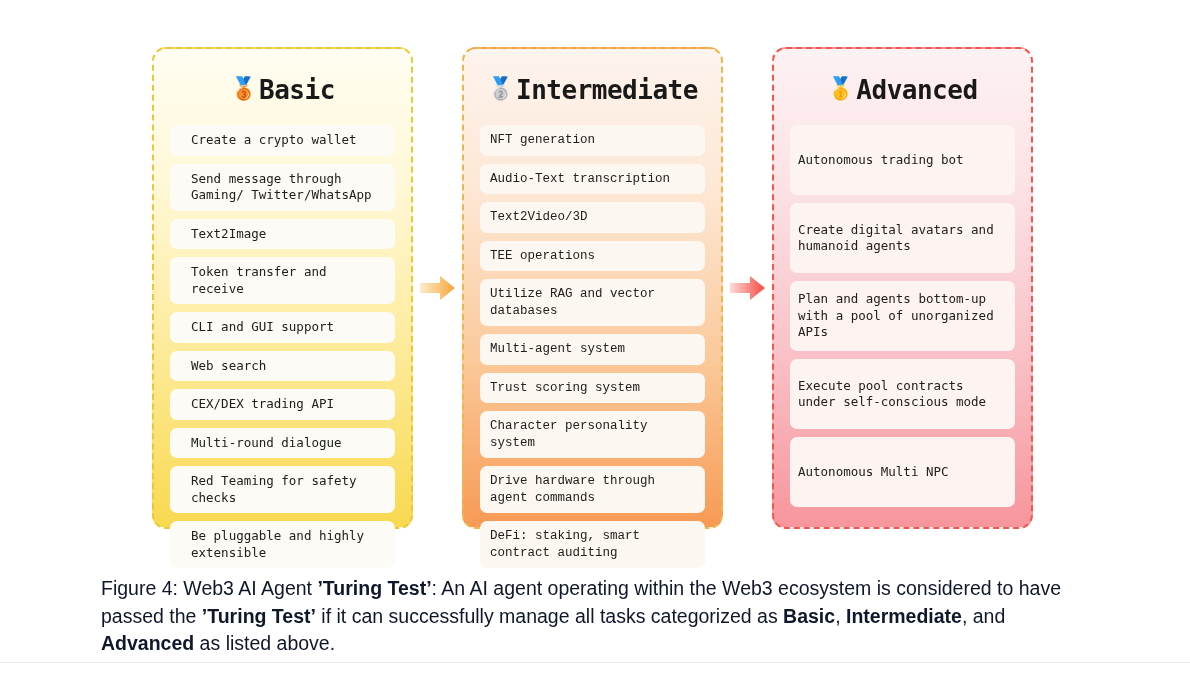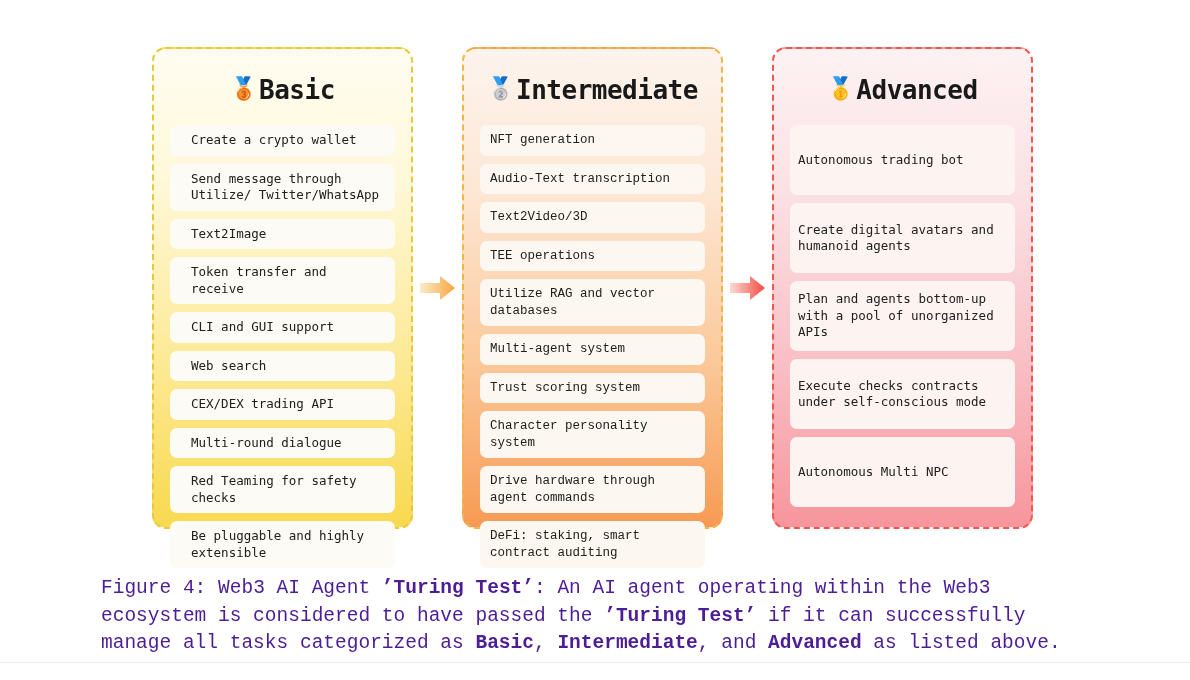--- a/index.html
+++ b/index.html
@@ -103,24 +103,24 @@
     width: 36px; height: 26px;
   }
   .arrow svg { display: block; }
 
   
   .caption {
     position: absolute;
     left: 101px;
     top: 575px;
     width: 990px;
-    font-family: Liberation Mono, monospace;
+    font-family: Liberation Sans, sans-serif;
     font-size: 19.5px;
     line-height: 1.42;
-    color: #4c1d95;
+    color: #0f172a;
     text-align: left;
   }
   .caption b { font-weight: bold; }
 
   .footer-rule {
     position: absolute;
     left: 0; top: 662px;
     width: 1190px; height: 1px;
     background: #e9e9ee;
   }
@@ -133,21 +133,21 @@
   <div class="figure">
     <div class="columns">
 
       <div class="col col-basic">
         <div class="col-title">
           <span class="medal">🥉</span>
           <span>Basic</span>
         </div>
         <div class="items">
           <div class="item">Create a crypto wallet</div>
-          <div class="item">Send message through Utilize/ Twitter/WhatsApp</div>
+          <div class="item">Send message through Gaming/ Twitter/WhatsApp</div>
           <div class="item">Text2Image</div>
           <div class="item">Token transfer and receive</div>
           <div class="item">CLI and GUI support</div>
           <div class="item">Web search</div>
           <div class="item">CEX/DEX trading API</div>
           <div class="item">Multi-round dialogue</div>
           <div class="item">Red Teaming for safety checks</div>
           <div class="item">Be pluggable and highly extensible</div>
         </div>
       </div>
@@ -201,21 +201,21 @@
 
       <div class="col col-advanced">
         <div class="col-title">
           <span class="medal">🥇</span>
           <span>Advanced</span>
         </div>
         <div class="items">
           <div class="item">Autonomous trading bot</div>
           <div class="item">Create digital avatars and humanoid agents</div>
           <div class="item">Plan and agents bottom-up with a pool of unorganized APIs</div>
-          <div class="item">Execute checks contracts under self-conscious mode</div>
+          <div class="item">Execute pool contracts under self-conscious mode</div>
           <div class="item">Autonomous Multi NPC</div>
         </div>
       </div>
 
     </div>
   </div>
 
   <div class="caption"><span>Figure 4:</span><span> Web3 AI Agent </span><b>’Turing Test’</b><span>: An AI agent operating within the Web3 ecosystem is considered to have passed the </span><b>’Turing Test’</b><span> if it can successfully manage all tasks categorized as </span><b>Basic</b><span>, </span><b>Intermediate</b><span>, and </span><b>Advanced</b><span> as listed above.</span></div>
 
   <div class="footer-rule"></div>

